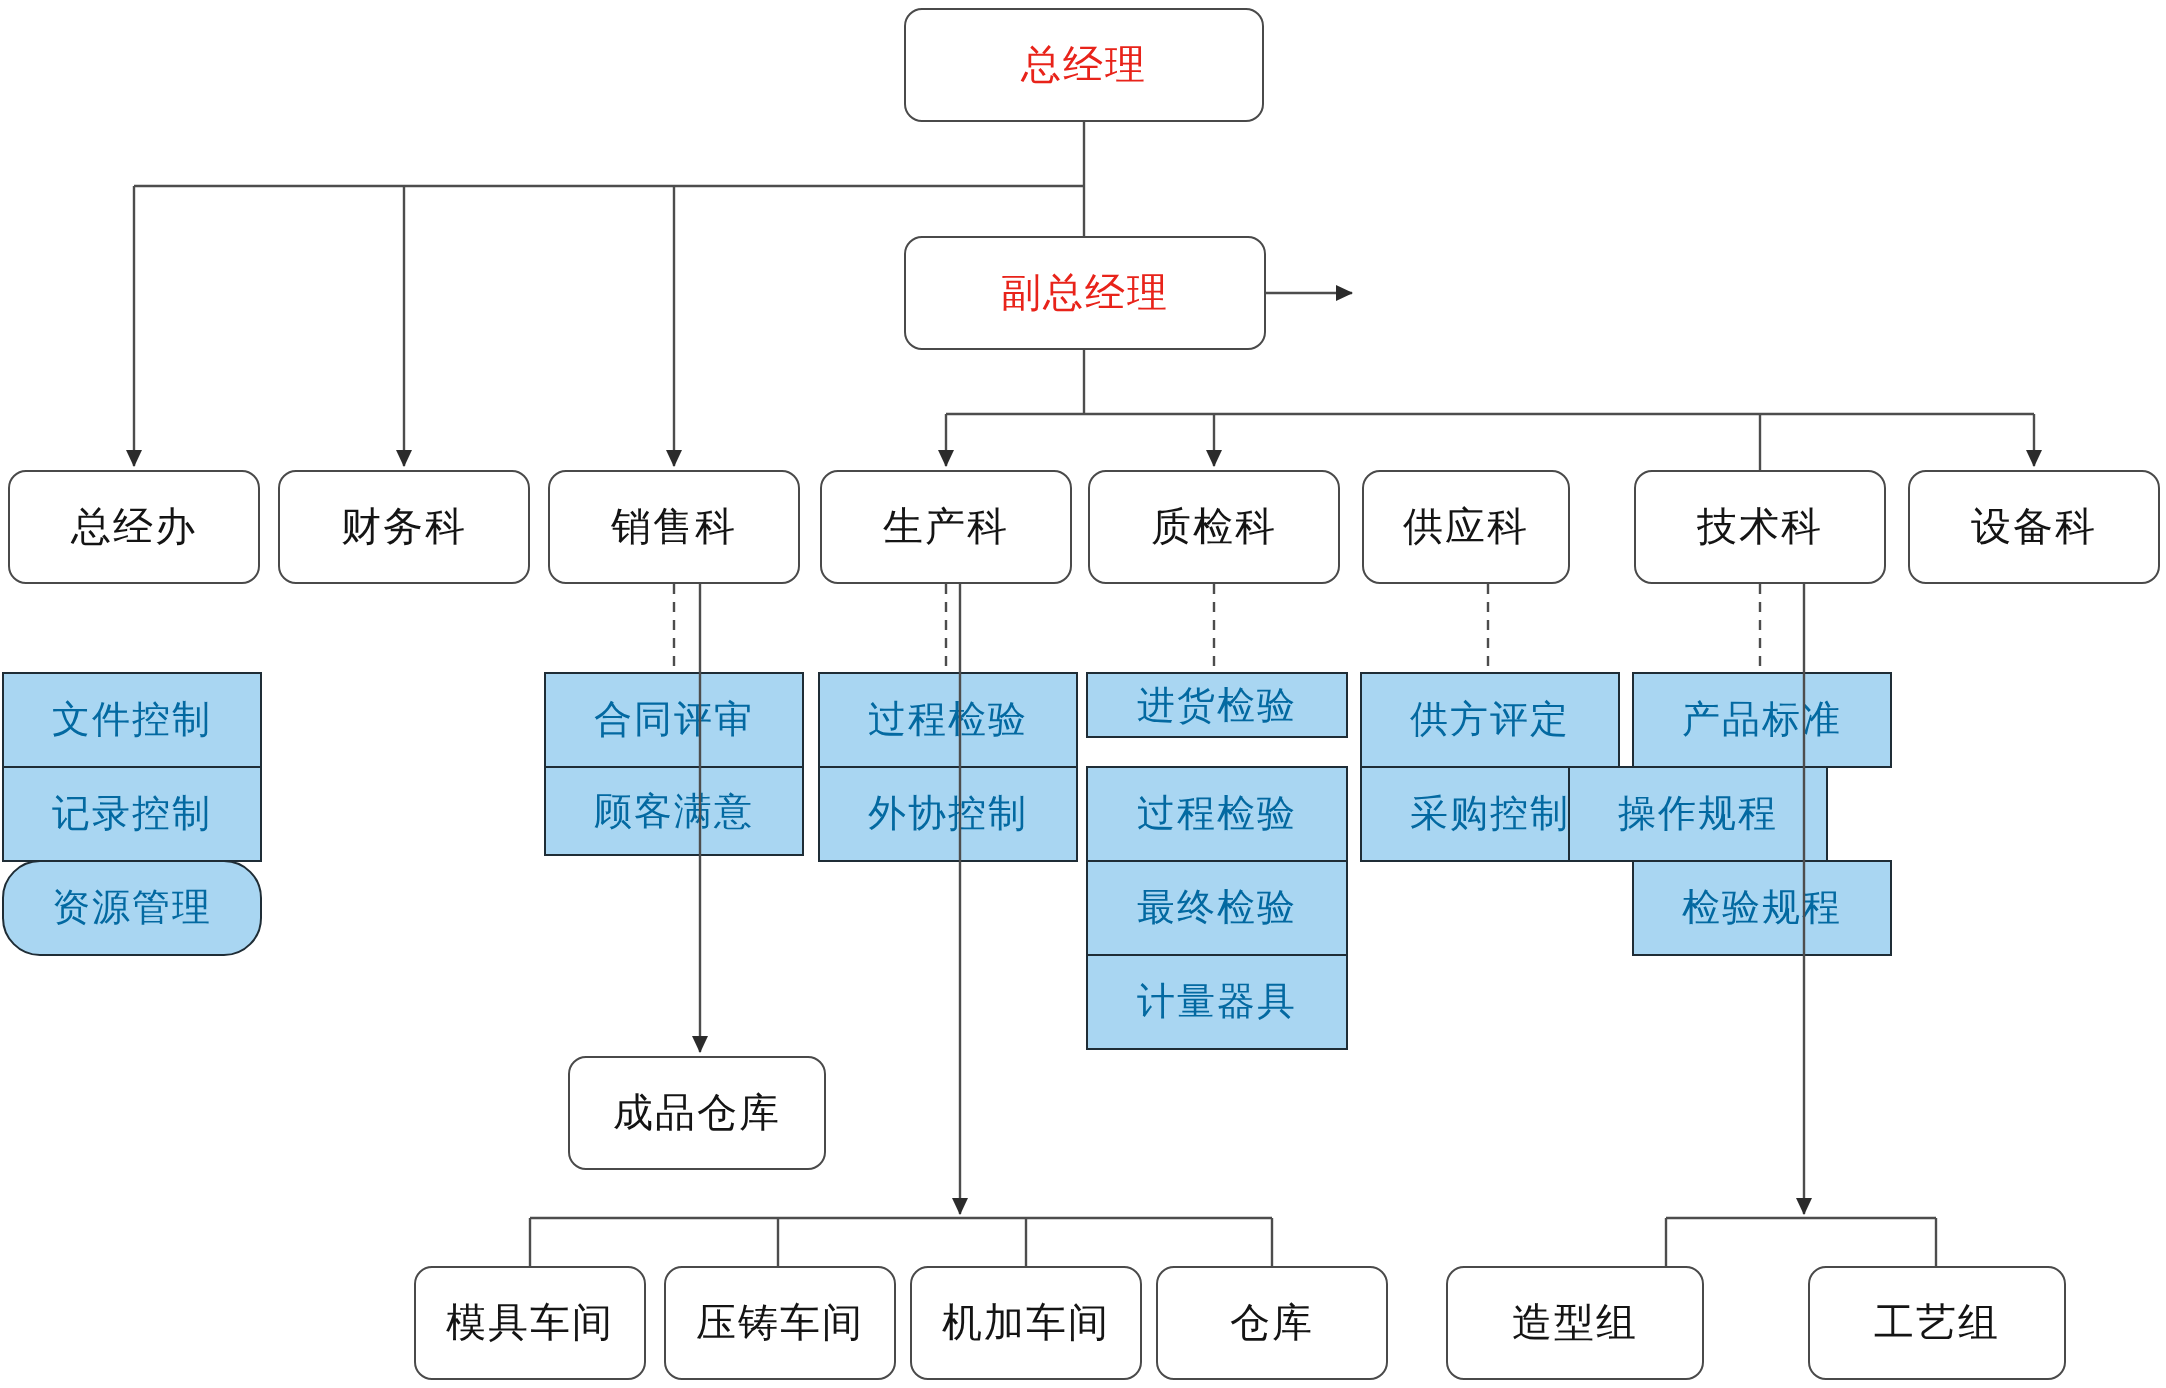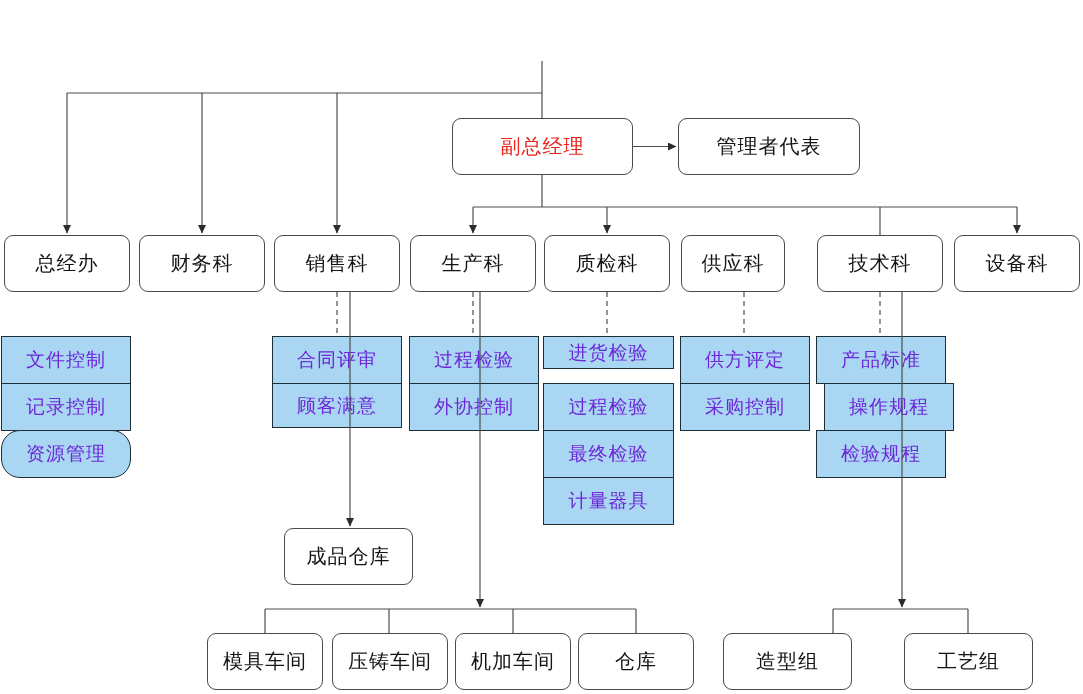--- a/index.html
+++ b/index.html
@@ -21,21 +21,21 @@
     letter-spacing:1px;
     z-index:1;
   }
   .node.red{color:#e8231a;}
   .cell{
     position:absolute;
     box-sizing:border-box;
     background:#a9d6f2;
     border:1px solid #1f2d36;
     display:flex;align-items:center;justify-content:center;
-    font-size:19px;color:#6d28d9;
+    font-size:19px;color:#0369a1;
     letter-spacing:1px;
     z-index:1;
   }
   #edges{
     position:absolute;left:0;top:0;
     z-index:2;
     pointer-events:none;
   }
   #edges polyline{
     fill:none;
@@ -75,25 +75,25 @@
       <polyline points="902,292 902,607" marker-end="url(#arrow)"></polyline>
       <polyline points="265,609 636,609"></polyline>
       <polyline points="265,609 265,633"></polyline>
       <polyline points="389,609 389,633"></polyline>
       <polyline points="513,609 513,633"></polyline>
       <polyline points="636,609 636,633"></polyline>
       <polyline points="833,609 968,609"></polyline>
       <polyline points="833,609 833,633"></polyline>
       <polyline points="968,609 968,633"></polyline>
     </svg>
+<div class="node red" style="left: 452px; top: 4px; width: 180px; height: 57px;">
+      <span>总经理</span>
+    </div>
     <div class="node red" style="left: 452px; top: 118px; width: 181px; height: 57px;">
       <span>副总经理</span>
-    </div>
-    <div class="node" style="left: 678px; top: 118px; width: 182px; height: 57px;">
-      <span>管理者代表</span>
     </div>
     <div class="node" style="left: 4px; top: 235px; width: 126px; height: 57px;">
       <span>总经办</span>
     </div>
     <div class="node" style="left: 139px; top: 235px; width: 126px; height: 57px;">
       <span>财务科</span>
     </div>
     <div class="node" style="left: 274px; top: 235px; width: 126px; height: 57px;">
       <span>销售科</span>
     </div>
@@ -168,19 +168,19 @@
     </div>
     <div class="cell" style="left: 680px; top: 336px; width: 130px; height: 48px;">
       <span>供方评定</span>
     </div>
     <div class="cell" style="left: 680px; top: 383px; width: 130px; height: 48px;">
       <span>采购控制</span>
     </div>
     <div class="cell" style="left: 816px; top: 336px; width: 130px; height: 48px;">
       <span>产品标准</span>
     </div>
-    <div class="cell" style="left: 824px; top: 383px; width: 130px; height: 48px; text-align: center;">
+    <div class="cell" style="left: 784px; top: 383px; width: 130px; height: 48px; text-align: center;">
       <span>操作规程</span>
     </div>
     <div class="cell" style="left: 816px; top: 430px; width: 130px; height: 48px;">
       <span>检验规程</span>
     </div>
   </div>
 
 </body></html>

